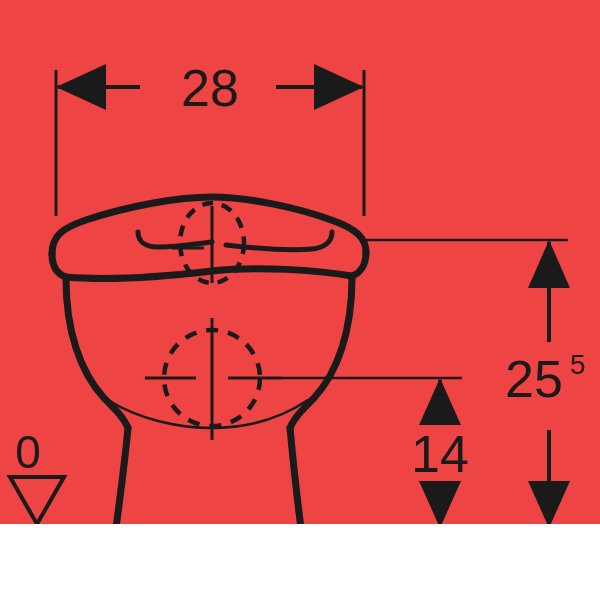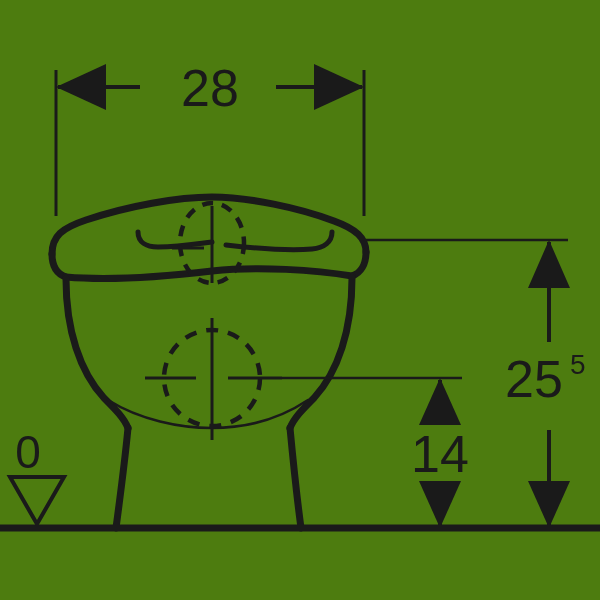--- a/index.html
+++ b/index.html
@@ -7,22 +7,22 @@
     margin: 0;
     padding: 0;
     background: #ffffff;
   }
   body {
     font-family: "Liberation Sans", sans-serif;
   }
   #drawing-root {
     position: relative;
     width: 600px;
-    height: 600px;
-    background: #4d7c0f;
+    height: 524px;
+    background: #ef4444;
     overflow: hidden;
   }
   #drawing-svg {
     display: block;
     width: 600px;
     height: 600px;
   }
   .dim-text {
     font-family: "Liberation Sans", sans-serif;
     font-weight: 400;

